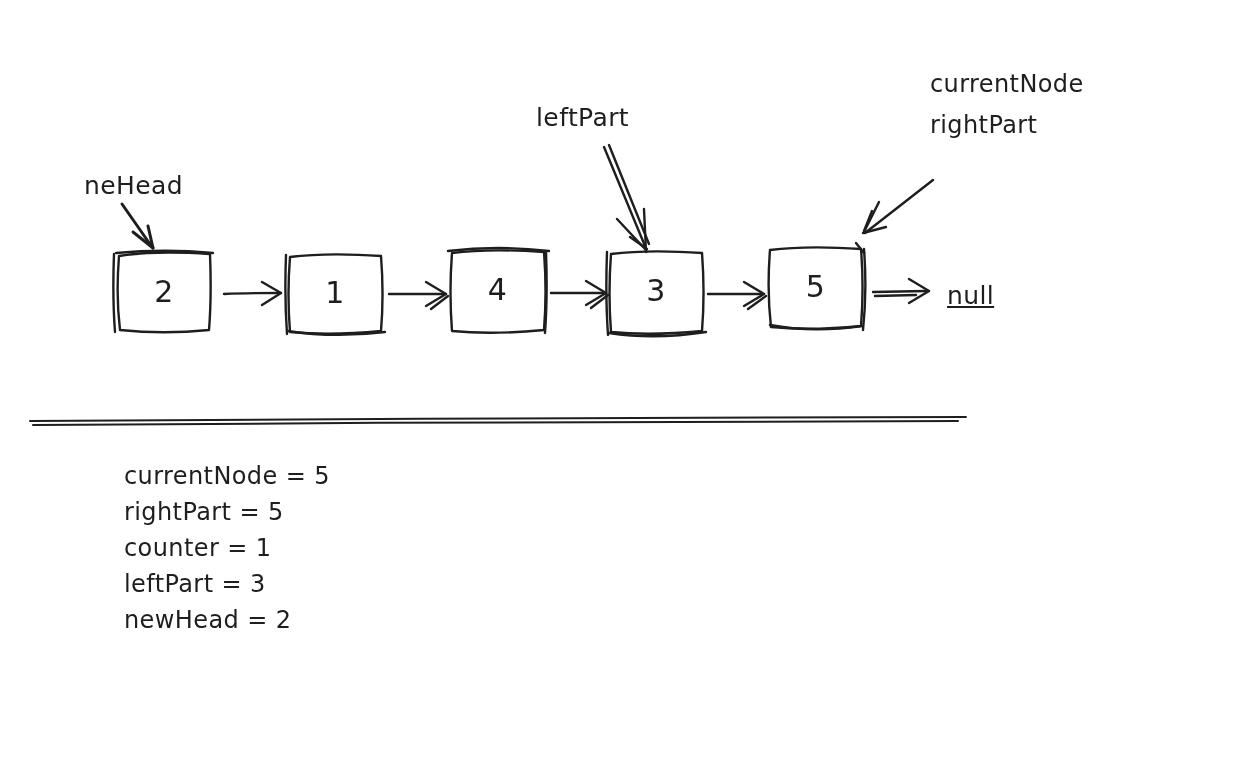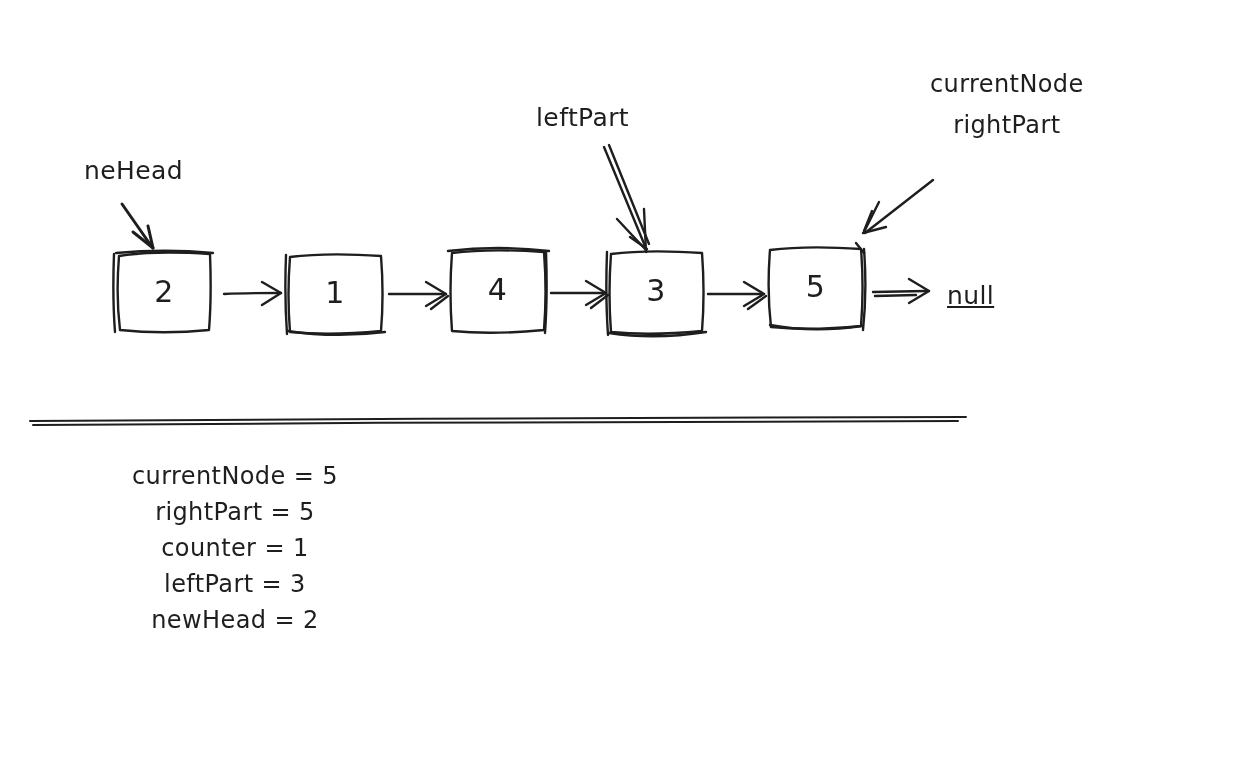--- a/index.html
+++ b/index.html
@@ -25,21 +25,20 @@
     stroke-linecap:round;
     stroke-linejoin:round;
   }
   svg.sketch g[data-name="new-head-arrow"] path { stroke-width:3; }
   svg.sketch g[data-name="divider-line"] path { stroke-width:2; }
   .txt {
     position:absolute;
     white-space:nowrap;
     letter-spacing:0.4px;
     color:var(--ink);
-    text-align:center;
   }
   .node-value {
     font-size:30px;
     text-align:center;
     line-height:36px;
   }
   .pointer-label { font-size:25px; }
   .right-group { line-height:41px; font-size:24px; }
   .null-label { font-size:25px; }
   .state-block { line-height:36px; font-size:24px; }
@@ -134,29 +133,29 @@
   </svg>
 
   <div class="txt node-value" style="left:116px;top:274px;width:96px;" data-name="node-value-2">2</div>
   <div class="txt node-value" style="left:287px;top:275px;width:96px;" data-name="node-value-1">1</div>
   <div class="txt node-value" style="left:449px;top:272px;width:97px;" data-name="node-value-4">4</div>
   <div class="txt node-value" style="left:608px;top:273px;width:96px;" data-name="node-value-3">3</div>
   <div class="txt node-value" style="left:767px;top:269px;width:97px;" data-name="node-value-5">5</div>
 
   <div class="txt null-label" style="left:947px;top:281px;text-decoration:underline;" data-name="null-label">null</div>
 
-  <div class="txt pointer-label" style="left:84px;top:156px;" data-name="pointer-label-newhead">neHead</div>
+  <div class="txt pointer-label" style="left:84px;top:171px;" data-name="pointer-label-newhead">neHead</div>
   <div class="txt pointer-label" style="left:536px;top:103px;" data-name="pointer-label-leftpart">leftPart</div>
 
   <div class="txt right-group" style="left:930px;top:64px;" data-name="right-pointer-label-group">
     <div data-name="pointer-label-currentnode">currentNode</div>
     <div data-name="pointer-label-rightpart">rightPart</div>
   </div>
 
-  <div class="txt state-block" style="left:124px;top:458px;margin-left:8px;" data-name="variable-state-block">
+  <div class="txt state-block" style="left:124px;top:458px;" data-name="variable-state-block">
     <div data-name="state-line-currentnode">currentNode = 5</div>
     <div data-name="state-line-rightpart">rightPart = 5</div>
     <div data-name="state-line-counter">counter = 1</div>
     <div data-name="state-line-leftpart">leftPart = 3</div>
     <div data-name="state-line-newhead">newHead = 2</div>
   </div>
 
 </div>
 
 </body></html>

